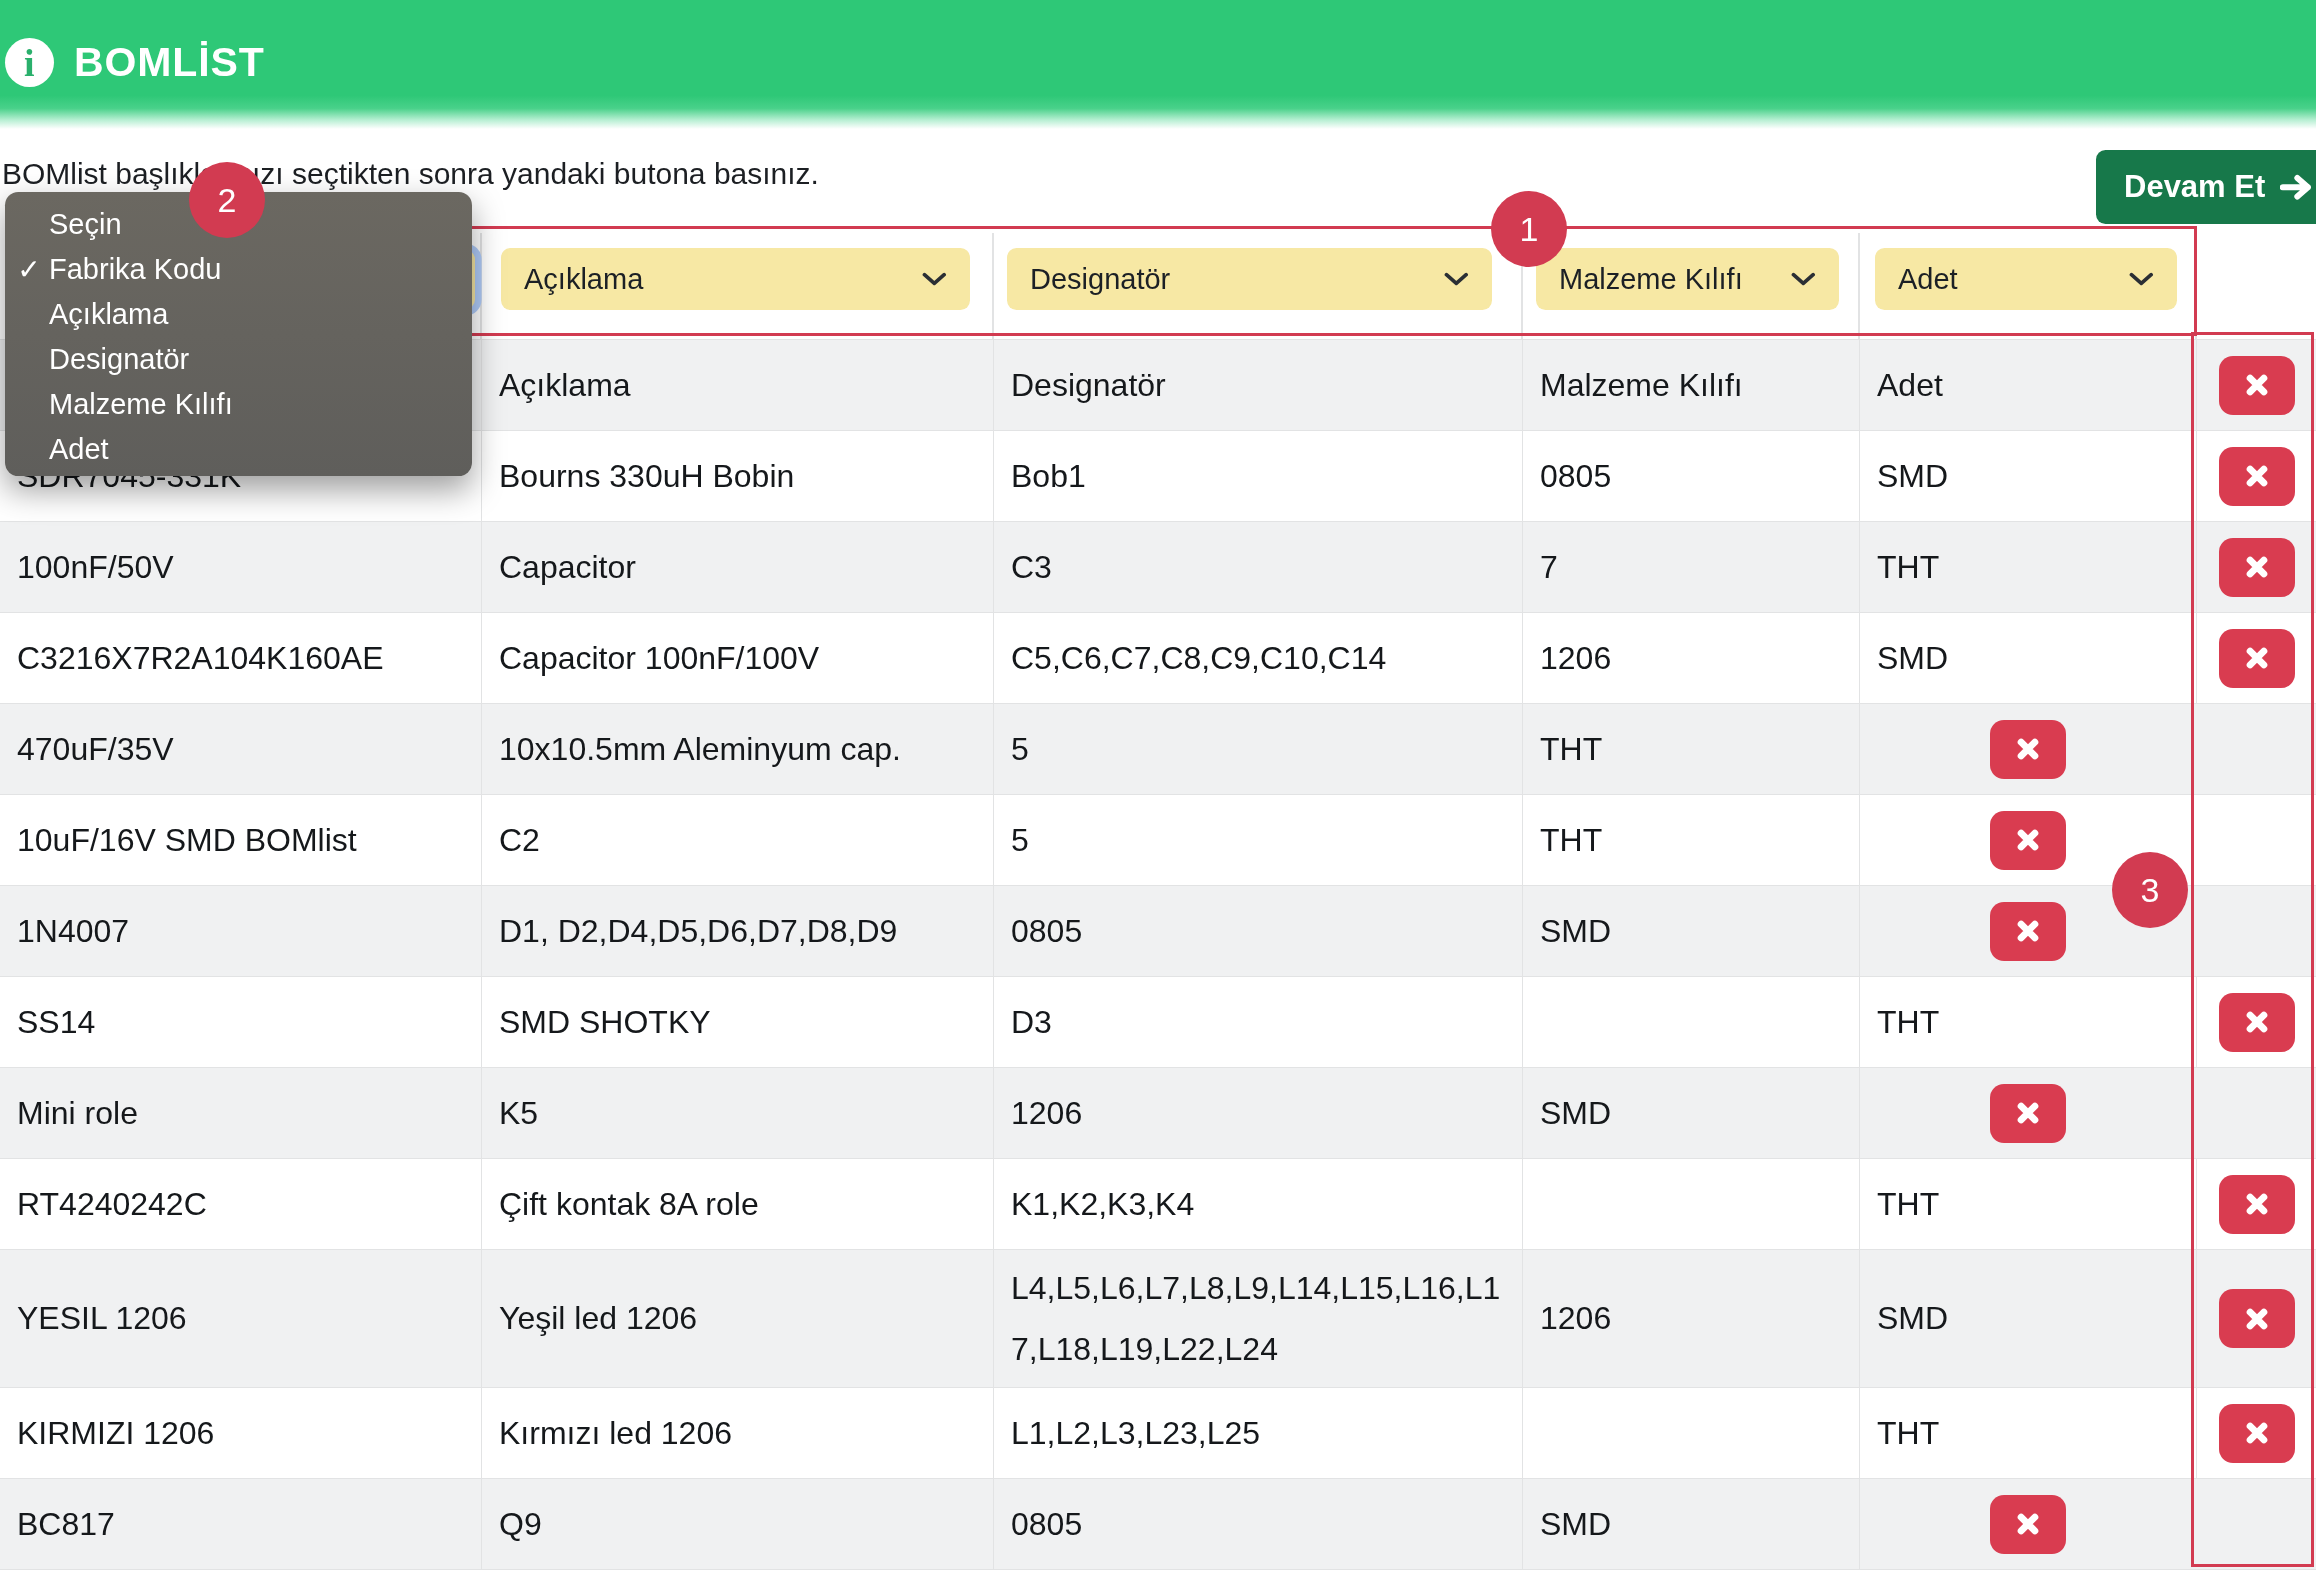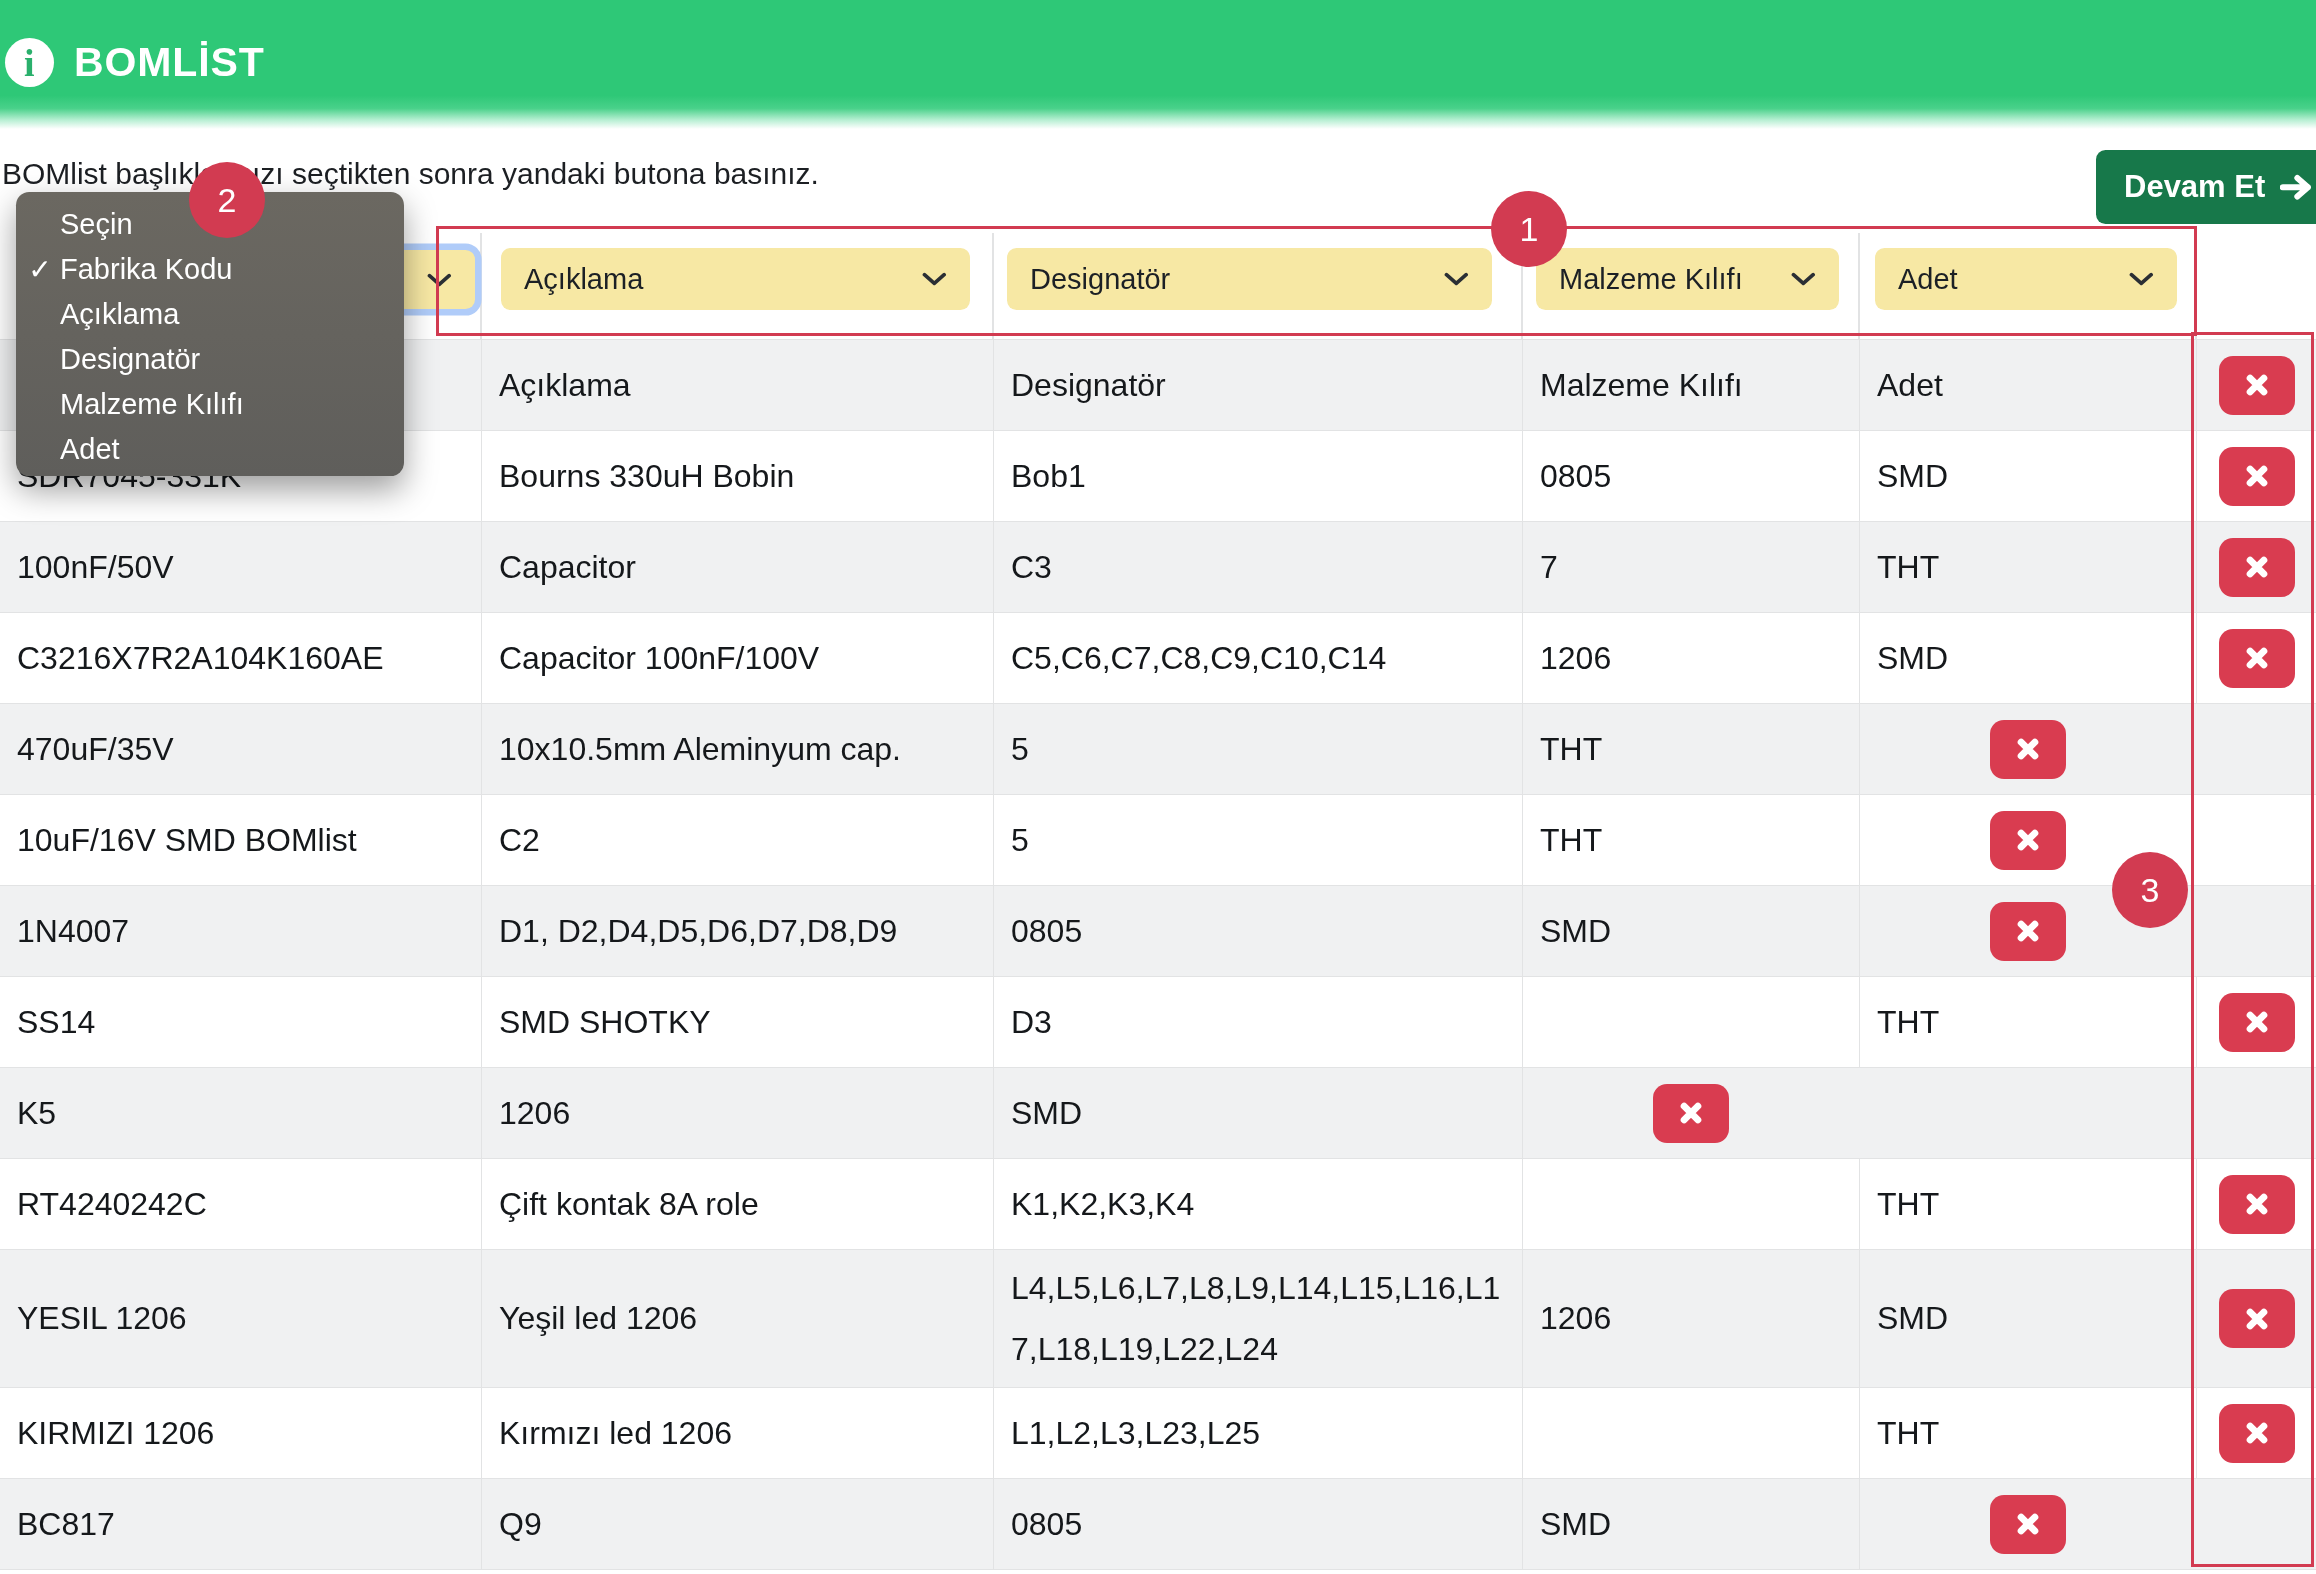--- a/index.html
+++ b/index.html
@@ -48,21 +48,21 @@
   #rect1{left:436px;top:226px;width:1761px;height:110px;}
   #rect3{left:2191px;top:332px;width:123px;height:1235px;}
   .ann-circle{position:absolute;width:76px;height:76px;border-radius:50%;background:#d23b51;
               color:#fff;display:flex;align-items:center;justify-content:center;
               font-size:34px;font-weight:500;z-index:60;}
   #circ1{left:1491px;top:191px;}
   #circ2{left:189px;top:162px;}
   #circ3{left:2112px;top:852px;}
 
   
-  .dropdown{position:absolute;left:16px;top:192px;width:388px;height:284px;border-radius:13.2px;
+  .dropdown{position:absolute;left:5px;top:192px;width:467px;height:284px;border-radius:13.2px;
             background:linear-gradient(180deg,#6b6861 0%,#5f5e5b 100%);
             box-shadow:0 13.2px 32px rgba(0,0,0,.38);z-index:40;padding-top:10.4px;box-sizing:border-box;}
   .dd-option{position:relative;height:45px;line-height:45px;padding-left:44px;color:#fff;
              font-size:29px;font-weight:400;cursor:pointer;white-space:nowrap;}
   .dd-check{position:absolute;left:12.3px;top:0;font-size:28px;display:none;}
   .dd-option.selected .dd-check{display:inline;}
 
   svg{display:block;}
 </style>
 </head>
@@ -254,20 +254,21 @@
         <button class="xbtn">
           <span>
             <svg viewBox="0 0 24 24" width="34" height="30">
                   <path d="M6.5 6.5 L17.5 17.5 M17.5 6.5 L6.5 17.5" stroke="#fff" stroke-width="5.5" fill="none" stroke-linecap="round"></path>
                 </svg>
           </span>
         </button>
       </div>
     </div>
         <div class="row trow">
+      <div class="cell c1">Mini role</div>
       <div class="cell c2">K5</div>
       <div class="cell c3">1206</div>
       <div class="cell c4">SMD</div>
       <div class="cell c5 xcell">
         <button class="xbtn">
           <span>
             <svg viewBox="0 0 24 24" width="34" height="30">
                   <path d="M6.5 6.5 L17.5 17.5 M17.5 6.5 L6.5 17.5" stroke="#fff" stroke-width="5.5" fill="none" stroke-linecap="round"></path>
                 </svg>
           </span>

